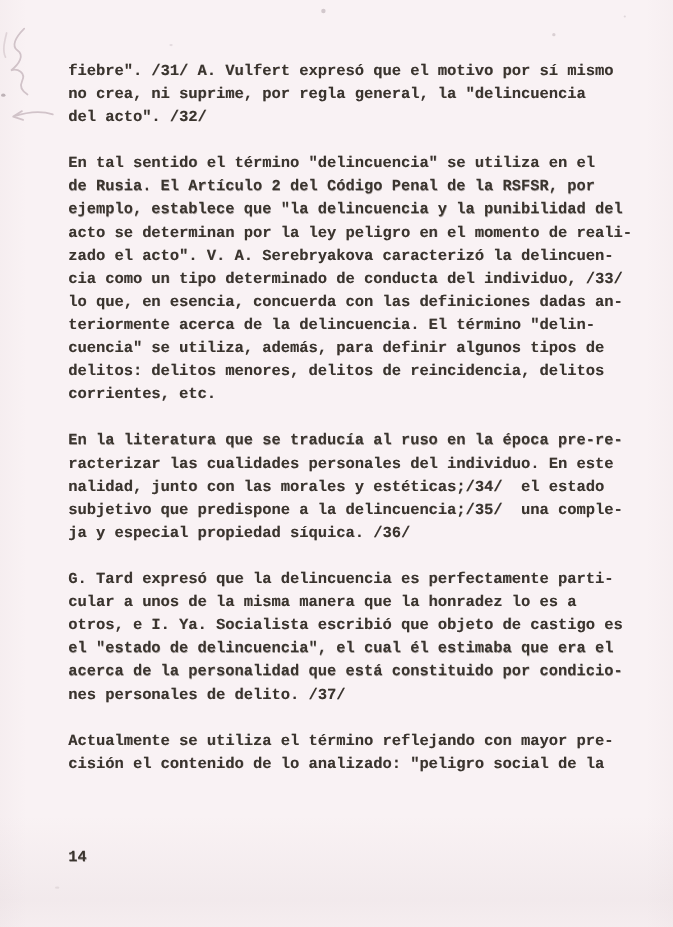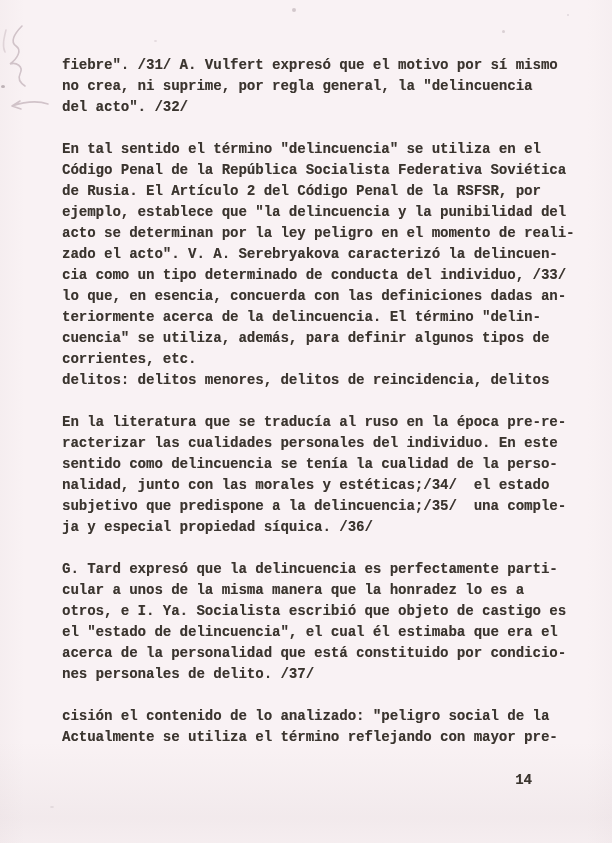--- a/index.html
+++ b/index.html
@@ -32,21 +32,21 @@
     font-weight:bold;
     color:var(--ink);
     text-shadow:0.3px 0.2px 0.3px rgba(58,52,46,0.45);
   }
   .para{margin-bottom:21px;}
   .line{white-space:pre;}
   .page-number{
     position:absolute;
     left:62px;top:772px;
     width:470px;
-    text-align:right;
+    text-align:left;
     font-size:14px;
     font-weight:bold;
     color:var(--ink);
     text-shadow:0.3px 0.2px 0.3px rgba(58,52,46,0.45);
   }
   .marginalia{
     position:absolute;left:0;top:0;
     pointer-events:none;
   }
   .speck{
@@ -76,48 +76,46 @@
   <div class="speck" style="left:50px;top:806px;width:4px;height:2px;opacity:.25"></div>
 
   <div class="text-block">
       <div class="para">
         <div class="line">fiebre". /31/ A. Vulfert expresó que el motivo por sí mismo</div>
         <div class="line">no crea, ni suprime, por regla general, la "delincuencia</div>
         <div class="line">del acto". /32/</div>
       </div>
       <div class="para">
         <div class="line">En tal sentido el término "delincuencia" se utiliza en el</div>
-        <div class="line">Código Penal de la República Socialista Federativa Soviética</div>
         <div class="line">de Rusia. El Artículo 2 del Código Penal de la RSFSR, por</div>
         <div class="line">ejemplo, establece que "la delincuencia y la punibilidad del</div>
         <div class="line">acto se determinan por la ley peligro en el momento de reali-</div>
         <div class="line">zado el acto". V. A. Serebryakova caracterizó la delincuen-</div>
         <div class="line">cia como un tipo determinado de conducta del individuo, /33/</div>
         <div class="line">lo que, en esencia, concuerda con las definiciones dadas an-</div>
         <div class="line">teriormente acerca de la delincuencia. El término "delin-</div>
         <div class="line">cuencia" se utiliza, además, para definir algunos tipos de</div>
+        <div class="line">delitos: delitos menores, delitos de reincidencia, delitos</div>
         <div class="line">corrientes, etc.</div>
-        <div class="line">delitos: delitos menores, delitos de reincidencia, delitos</div>
       </div>
       <div class="para">
         <div class="line">En la literatura que se traducía al ruso en la época pre-re-</div>
         <div class="line">racterizar las cualidades personales del individuo. En este</div>
-        <div class="line">sentido como delincuencia se tenía la cualidad de la perso-</div>
         <div class="line">nalidad, junto con las morales y estéticas;/34/  el estado</div>
         <div class="line">subjetivo que predispone a la delincuencia;/35/  una comple-</div>
         <div class="line">ja y especial propiedad síquica. /36/</div>
       </div>
       <div class="para">
         <div class="line">G. Tard expresó que la delincuencia es perfectamente parti-</div>
         <div class="line">cular a unos de la misma manera que la honradez lo es a</div>
         <div class="line">otros, e I. Ya. Socialista escribió que objeto de castigo es</div>
         <div class="line">el "estado de delincuencia", el cual él estimaba que era el</div>
         <div class="line">acerca de la personalidad que está constituido por condicio-</div>
         <div class="line">nes personales de delito. /37/</div>
       </div>
       <div class="para">
+        <div class="line">Actualmente se utiliza el término reflejando con mayor pre-</div>
         <div class="line">cisión el contenido de lo analizado: "peligro social de la</div>
-        <div class="line">Actualmente se utiliza el término reflejando con mayor pre-</div>
       </div>
     </div>
 
   <div class="page-number">14</div>
 </div>
 
 </body></html>

